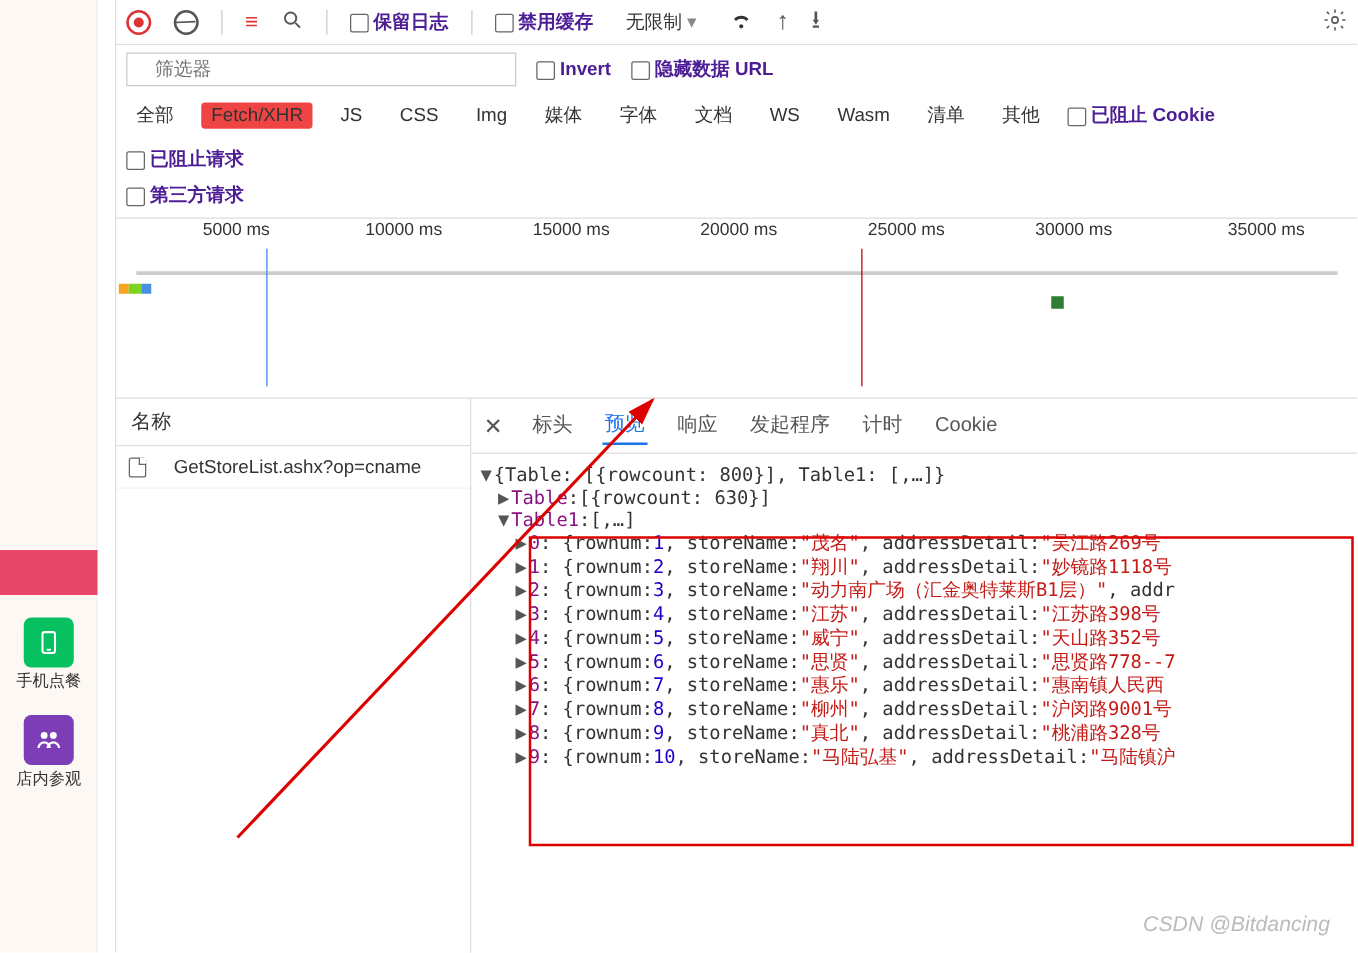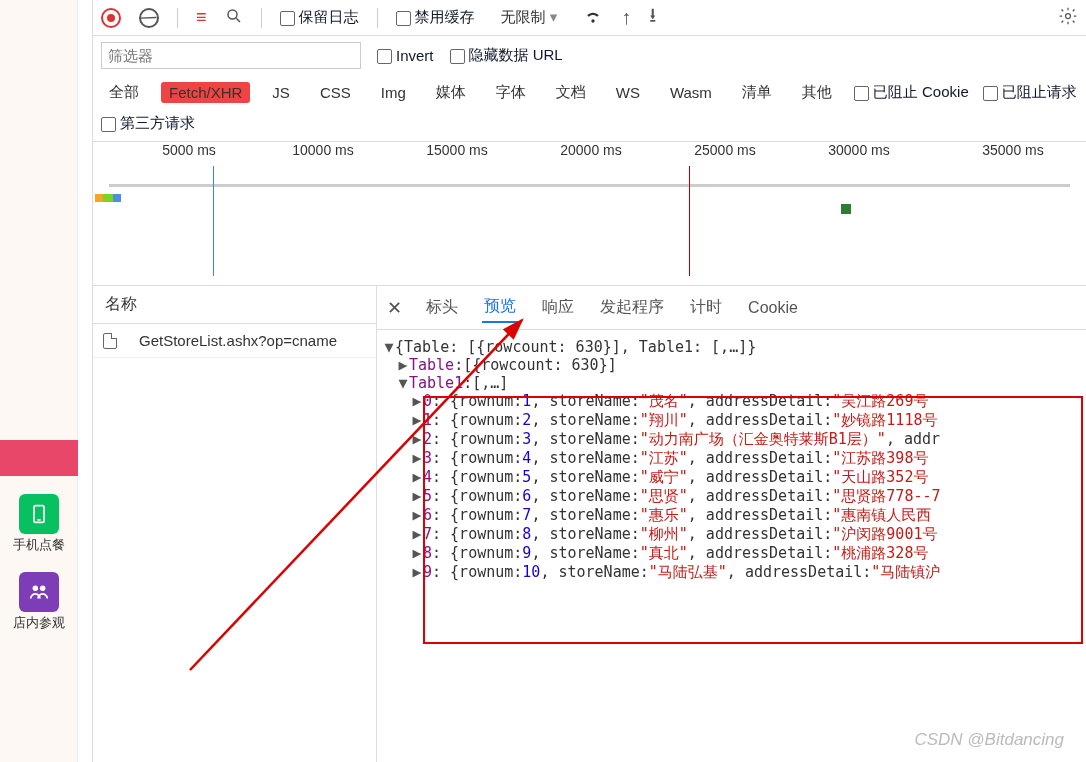--- a/index.html
+++ b/index.html
@@ -9,25 +9,25 @@
   .left-sidebar .icon-box { position: absolute; width: 40px; height: 40px; border-radius: 6px; left: 19px; display:flex; align-items:center; justify-content:center; }
   .green-box { top: 494px; background: #07c160; }
   .purple-box { top: 572px; background: #7d3db6; }
   .left-sidebar .label { position: absolute; width: 78px; text-align: center; font-size: 13px; color: #333; }
   
   .devtools { position: absolute; left: 92px; top: 0; right: 0; bottom: 0; background: #fff; border-left: 1px solid #ddd;}
   .top-toolbar { height: 36px; display:flex; align-items:center; padding: 0 8px; gap: 18px; border-bottom: 1px solid #ddd;}
   .circle-icon { width: 20px; height: 20px; border: 2px solid; border-radius: 50%; display:flex; align-items:center; justify-content:center;}
   .divider-v { width:1px; height:20px; background:#ccc;}
   .chk { width:15px; height:15px; border:1.5px solid #666; border-radius:2px; display:inline-block; vertical-align:middle; margin-right:4px;}
-  .lbl { font-size:15px; color:#0f172a;}
+  .lbl { font-size:15px; color:#4c1d95;font-weight:bold;}
   .select-throttle { padding:2px 8px; font-size:15px;}
   
   .filter-row { display:flex; align-items:center; padding:6px 8px; gap:16px;}
-  .filter-input { width:260px; padding:4px 6px; font-size:15px; border:1px solid #ccc; color:#737373;}
+  .filter-input { width:312px; padding:4px 22px; font-size:15px; border:1px solid #ccc; color:#737373;}
   
   .type-row { display:flex; align-items:center; padding:6px 8px; gap:14px; flex-wrap:wrap;}
   .type-btn { font-size:15px; padding:2px 8px; cursor:pointer; border-radius:3px;}
   .type-btn.active { background:#ef4444;}
   
   .third-row { display:flex; align-items:center; padding:4px 8px; border-bottom:1px solid #ddd; padding-bottom:8px;}
   
   .timeline { position:relative; height:144px; border-bottom:1px solid #ddd; overflow:hidden;}
   .timeline-labels { position:relative; height:24px; font-size:14px; color:#333;}
   .timeline-labels span { position:absolute; transform:translateX(-50%);}
@@ -183,21 +183,21 @@
         <span class="dtab active">预览</span>
         <span class="dtab">响应</span>
         <span class="dtab">发起程序</span>
         <span class="dtab">计时</span>
         <span class="dtab">Cookie</span>
       </div>
 
       <div class="preview-body">
         <div class="tree-line">
             <span class="arrow-t">▼</span>
-            <span class="punc">{Table: [{rowcount: 630}], Table1: [,…]}</span>
+            <span class="punc">{Table: [{rowcount: 800}], Table1: [,…]}</span>
           </div>
         <div class="tree-line indent1">
             <span class="arrow-t">▶</span>
             <span class="key">Table</span>
             <span class="punc">: </span>
             <span class="punc">[{rowcount: 630}]</span>
           </div>
         <div class="tree-line indent1">
             <span class="arrow-t">▼</span>
             <span class="key">Table1</span>

